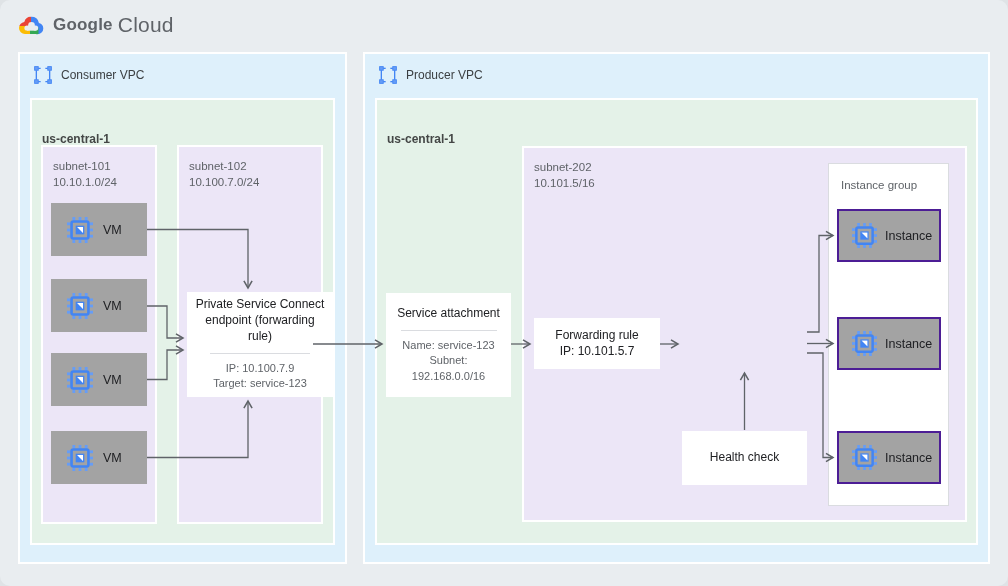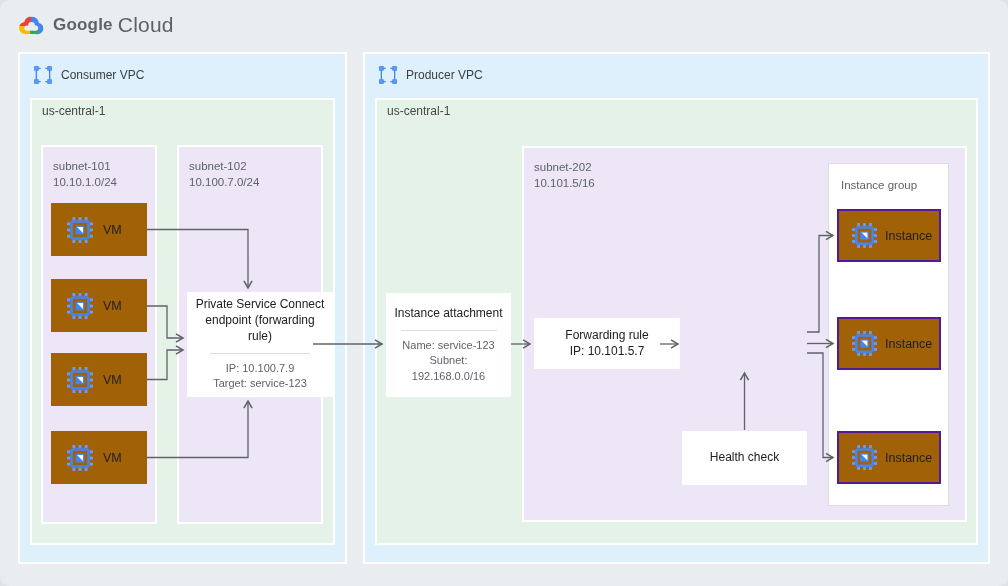--- a/index.html
+++ b/index.html
@@ -13,29 +13,29 @@
   .abs{position:absolute;}
   
   .logo{display:flex;align-items:center;gap:8px;}
   .logo .g{font-size:17px;font-weight:600;color:#5f6368;letter-spacing:.2px;}
   .logo .c{font-size:21px;font-weight:400;color:#5f6368;letter-spacing:.2px;}
   
   .vpc{background:#def0fb;border:2px solid #ffffff;}
   .vpc-header{position:absolute;left:14px;top:12px;display:flex;align-items:center;gap:9px;}
   .vpc-label{font-size:12px;color:#3c4043;}
   .region{background:#e4f2e8;border:2px solid #ffffff;}
-  .region-label{position:absolute;left:10px;top:4px;font-size:12px;color:#444746;}
+  .region-label{position:absolute;left:10px;top:32px;font-size:12px;color:#444746;font-weight:bold;}
   .subnet{background:#ece6f7;border:2px solid #ffffff;}
   .subnet-label{position:absolute;left:10px;top:11px;font-size:11.5px;color:#5f6368;line-height:1.4;white-space:pre-line;}
   
   .node{background:#ffffff;display:flex;flex-direction:column;align-items:center;justify-content:center;text-align:center;}
   .node .title{font-size:12px;color:#202124;line-height:1.32;padding:0 8px;}
   .node .sub{font-size:11px;color:#5f6368;line-height:1.4;padding:0 6px;}
   .divider{width:78%;height:1px;background:#dadce0;margin:8px auto 7px auto;}
-  .chiprow{background:#a16207;display:flex;align-items:center;gap:10px;padding-left:16px;}
+  .chiprow{background:#a3a3a3;display:flex;align-items:center;gap:10px;padding-left:16px;}
   .chiprow .lbl{font-size:12.5px;color:#202124;}
   .group{background:#ffffff;border:1px solid #dadce0;}
   .group-label{position:absolute;left:12px;top:15px;font-size:11.5px;color:#5f6368;}
   .instance{border:2px solid #4c1d95;padding-left:13px;}
   svg{display:block;}
   #wires{position:absolute;left:0;top:0;pointer-events:none;z-index:50;}
 </style>
 </head>
 <body>
 
@@ -225,32 +225,32 @@
       </span>
       <span class="vpc-label">Producer VPC</span>
     </div>
   </div>
 
   <div class="abs region" style="left:375px;top:98px;width:603px;height:447px;">
     <div class="region-label">us-central-1</div>
   </div>
 
   <div class="abs node" style="left:386px;top:293px;width:125px;height:104px;">
-    <div class="title">Instance attachment</div>
+    <div class="title">Service attachment</div>
     <div class="divider" style="width:96px;"></div>
     <div class="sub">Name: service-123</div>
     <div class="sub">Subnet:</div>
     <div class="sub">192.168.0.0/16</div>
   </div>
 
   <div class="abs subnet" style="left:522px;top:146px;width:445px;height:376px;">
     <div class="subnet-label"><span>subnet-202</span><br><span>10.101.5/16</span></div>
   </div>
 
-  <div class="abs node" style="left:534px;top:318px;width:146px;height:51px;">
+  <div class="abs node" style="left:534px;top:318px;width:126px;height:51px;">
     <div class="title">Forwarding rule</div>
     <div class="title">IP: 10.101.5.7</div>
   </div>
 
 
   <div class="abs group" style="left:828px;top:163px;width:121px;height:343px;">
     <div class="group-label">Instance group</div>
   </div>
 
   <div class="abs node" style="left:682px;top:431px;width:125px;height:54px;">

